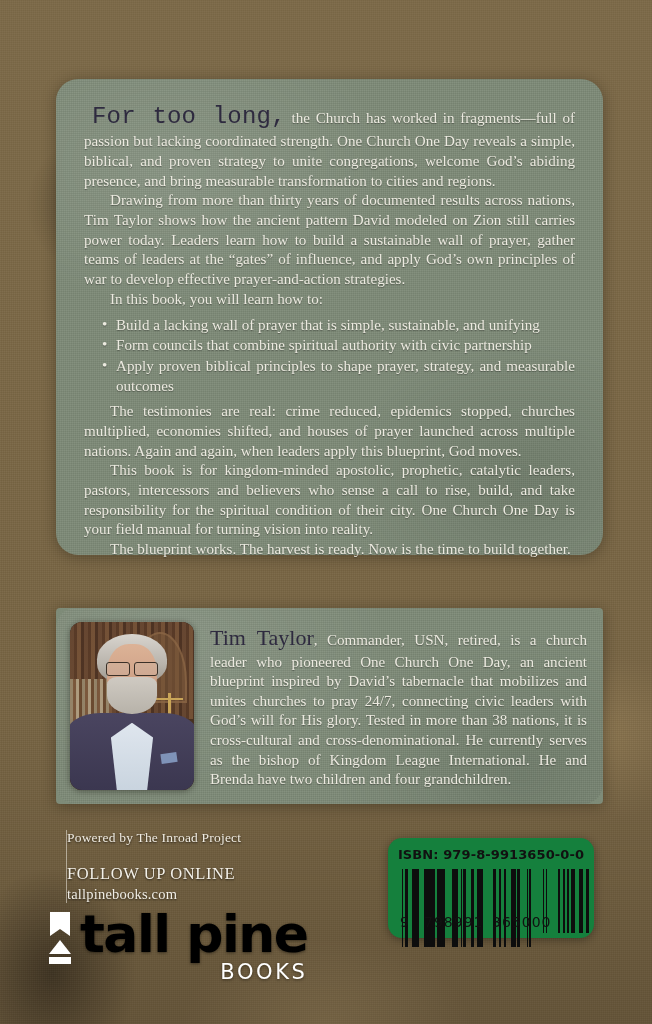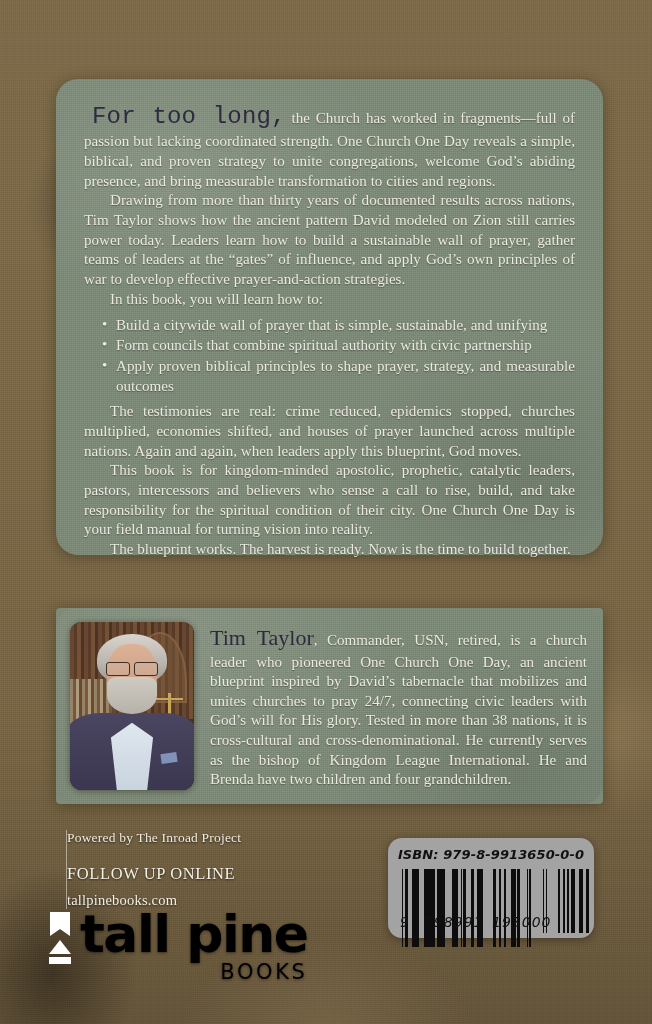--- a/index.html
+++ b/index.html
@@ -269,21 +269,21 @@
     font-size: 13.5px;
     letter-spacing: 0.2px;
     margin: 0 0 18px 0;
     text-shadow: 0 1px 2px rgba(20,16,10,0.75);
   }
   .follow-label {
     color: #f4f1e9;
     font-family: "Liberation Serif", serif;
     font-size: 16.5px;
     letter-spacing: 0.6px;
-    margin: 0 0 8px 0;
+    margin: 0 0 2px 0;
     text-shadow: 0 1px 2px rgba(20,16,10,0.75);
   }
   .follow-url {
     color: #f2efe7;
     font-family: "Liberation Serif", serif;
     font-size: 14.5px;
     letter-spacing: 0.2px;
     margin: 0;
     text-shadow: 0 1px 2px rgba(20,16,10,0.75);
   }
@@ -314,40 +314,39 @@
     font-size: 52px;
     color: #000000;
     letter-spacing: -1.5px;
     display: block;
     text-shadow: 0 1px 3px rgba(20,16,10,0.55);
   }
   .logo-sub {
     font-family: "DejaVu Sans", sans-serif;
     font-weight: 400;
     font-size: 21px;
-    color: #000000;
+    color: #ffffff;
     letter-spacing: 2.6px;
     display: block;
     text-align: right;
     margin-top: 2px;
     text-shadow: 0 1px 3px rgba(20,16,10,0.55);
   }
 
   
   #barcode-box {
     position: absolute;
     left: 388px;
     top: 838px;
     width: 206px;
     height: 100px;
-    background: #a3a3a3;
+    background: #15803d;
     border-radius: 14px;
     z-index: 6;
     box-shadow: 0 2px 8px rgba(20,16,10,0.4);
-    font-style: italic;
   }
   .isbn-line {
     position: absolute;
     left: 0; right: 0; top: 9px;
     text-align: center;
     font-family: "DejaVu Sans", sans-serif;
     font-weight: 700;
     font-size: 13px;
     color: #111111;
     letter-spacing: 0.1px;
@@ -391,21 +390,21 @@
   <div class="panel" id="blurb-panel">
     <div class="blurb-body">
 
       <p class="first"><span class="lead">For too long,</span><span> the Church has worked in fragments—full of passion but lacking coordinated strength. </span><span class="it">One Church One Day</span><span> reveals a simple, biblical, and proven strategy to unite congregations, welcome God’s abiding presence, and bring measurable transformation to cities and regions.</span></p>
 
       <p>Drawing from more than thirty years of documented results across nations, Tim Taylor shows how the ancient pattern David modeled on Zion still carries power today. Leaders learn how to build a sustainable wall of prayer, gather teams of leaders at the “gates” of influence, and apply God’s own principles of war to develop effective prayer-and-action strategies.</p>
 
       <p>In this book, you will learn how to:</p>
 
       <ul class="learn-list">
-        <li><span class="it">Build</span><span> a citywide wall of prayer that is simple, sustainable, and unifying</span></li>
+        <li><span class="it">Build</span><span> a lacking wall of prayer that is simple, sustainable, and unifying</span></li>
         <li><span class="it">Form</span><span> councils that combine spiritual authority with civic partnership</span></li>
         <li><span class="it">Apply</span><span> proven biblical principles to shape prayer, strategy, and measurable outcomes</span></li>
       </ul>
 
       <p>The testimonies are real: crime reduced, epidemics stopped, churches multiplied, economies shifted, and houses of prayer launched across multiple nations. Again and again, when leaders apply this blueprint, God moves.</p>
 
       <p><span>This book is for kingdom-minded apostolic, prophetic, catalytic leaders, pastors, intercessors and believers who sense a call to rise, build, and take responsibility for the spiritual condition of their city. </span><span class="it">One Church One Day</span><span> is your field manual for turning vision into reality.</span></p>
 
       <p><span>The blueprint works. The harvest is ready. </span><span class="it">Now is the time to build together.</span></p>
 
@@ -542,17 +541,17 @@
           <div class="bar" style="width: 2.2px; flex: 0 0 2.2px; margin-bottom: 14px;"></div>
           <div class="bar sp" style="width: 2.2px; flex: 0 0 2.2px; margin-bottom: 14px;"></div>
           <div class="bar" style="width: 3.2px; flex: 0 0 3.2px; margin-bottom: 14px;"></div>
           <div class="bar sp" style="width: 3.2px; flex: 0 0 3.2px; margin-bottom: 14px;"></div>
           <div class="bar sp" style="width: 2.2px; flex: 0 0 2.2px; margin-bottom: 14px;"></div>
         </div>
     </div>
     <div class="digits">
       <span class="d1">9</span>
       <span class="d2">798991</span>
-      <span class="d3">193000</span>
+      <span class="d3">365000</span>
     </div>
   </div>
 
 </div>
 
 </body></html>

